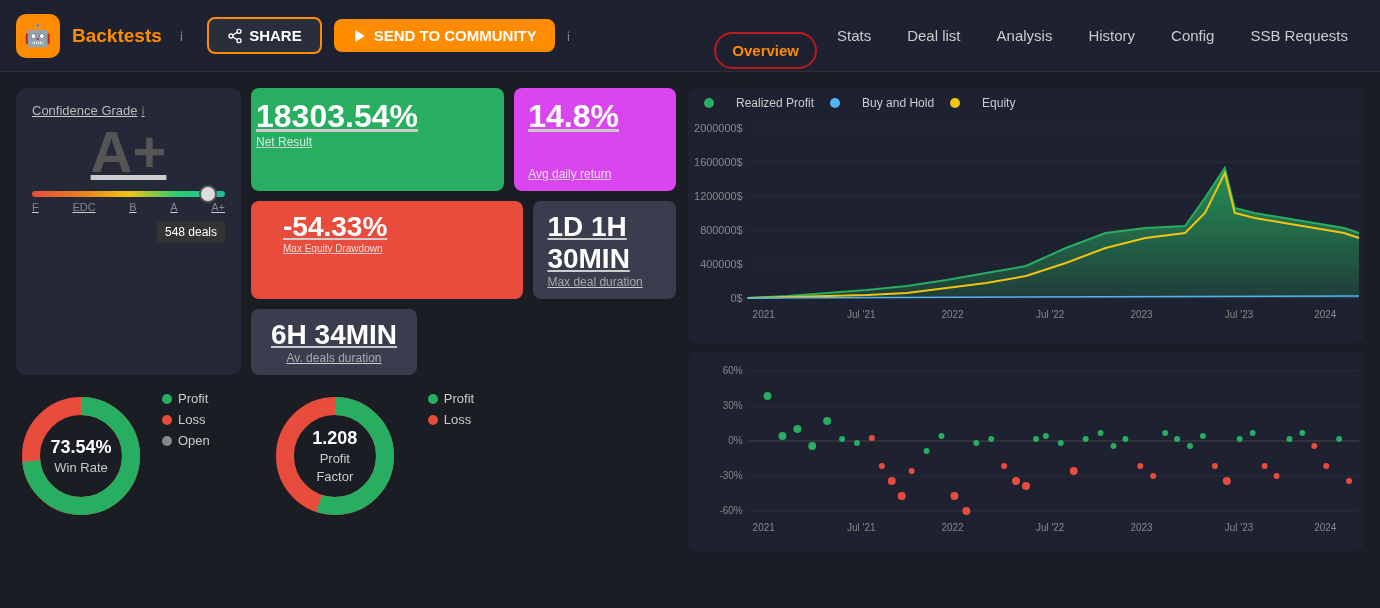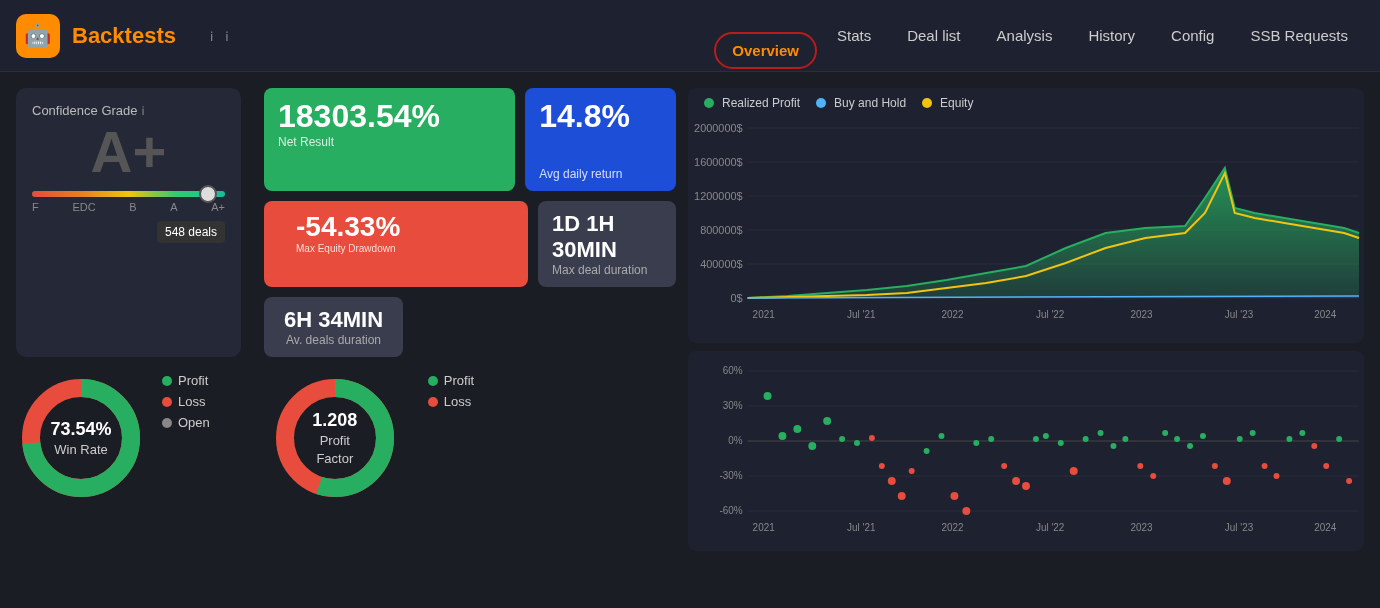--- a/index.html
+++ b/index.html
@@ -24,23 +24,23 @@
     }
     .logo-icon {
       width: 44px; height: 44px;
       background: #ff8c00;
       border-radius: 10px;
       display: flex; align-items: center; justify-content: center;
       font-size: 22px;
     }
     .brand-title {
       color: #ff8c00;
-      font-size: 22px;
+      font-size: 19px;
       font-weight: 700;
-      margin-right: 22px;
+      margin-right: 6px;
       text-align: right;
     }
     .info-icon {
       color: #888;
       font-size: 13px;
       cursor: pointer;
     }
     .btn-share {
       display: flex; align-items: center; gap: 6px;
       background: #2a2d3a;
@@ -160,40 +160,41 @@
       border-radius: 4px;
       position: absolute;
       right: 0;
       top: 30px;
       white-space: nowrap;
     }
 
     
     .stats-row {
       display: flex;
-      gap: 23px;
+      gap: 10px;
+      text-decoration: underline;
     }
 
     .stat-card-green {
       background: #27ae60;
       border-radius: 8px;
-      padding: 10px 14px;
+      padding: 10px 5px;
     }
     .stat-card-green .big-num {
       font-size: 32px;
       font-weight: 700;
       color: #fff;
     }
     .stat-card-green .label {
       font-size: 12px;
       color: rgba(255,255,255,0.8);
     }
 
     .stat-card-green2 {
-      background: #1d4ed8;
+      background: #d946ef;
       border-radius: 8px;
       padding: 10px 14px;
     }
     .stat-card-green2 .big-num {
       font-size: 32px;
       font-weight: 700;
       color: #fff;
     }
     .stat-card-green2 .label {
       font-size: 12px;
@@ -215,21 +216,21 @@
       font-size: 10px;
       color: rgba(255,255,255,0.8);
     }
 
     .stat-card-gray {
       background: #3a3d4e;
       border-radius: 8px;
       padding: 10px 14px;
     }
     .stat-card-gray .big-num {
-      font-size: 22px;
+      font-size: 28px;
       font-weight: 700;
       color: #fff;
     }
     .stat-card-gray .label {
       font-size: 12px;
       color: #aaa;
     }
 
     
     .bottom-row {
@@ -304,21 +305,21 @@
       height: 200px;
     }
 
     .chart-legend {
       display: flex;
       gap: 16px;
       padding: 8px 16px;
       font-size: 12px;
     }
     .chart-legend-item {
-      display: flex; align-items: center; gap: 8px;
+      display: flex; align-items: center; gap: 22px;
     }
     .legend-circle {
       width: 10px; height: 10px;
       border-radius: 50%;
     }
 
     .y-axis-label {
       font-size: 11px;
       fill: #888;
     }
@@ -330,21 +331,37 @@
 </head>
 <body>
 
 <div class="header">
   <div class="logo-icon">
     <span>🤖</span>
   </div>
   <span class="brand-title">Backtests</span>
   <span class="info-icon">ℹ</span>
 
-
+  <button class="btn-share">
+    <svg width="16" height="16" viewBox="0 0 24 24" fill="none" stroke="currentColor" stroke-width="2">
+      <circle cx="18" cy="5" r="3"></circle>
+        <circle cx="6" cy="12" r="3"></circle>
+        <circle cx="18" cy="19" r="3"></circle>
+      <line x1="8.59" y1="13.51" x2="15.42" y2="17.49"></line>
+        <line x1="15.41" y1="6.51" x2="8.59" y2="10.49"></line>
+    </svg>
+    <span>SHARE</span>
+  </button>
+
+  <button class="btn-send">
+    <svg width="16" height="16" viewBox="0 0 24 24" fill="currentColor">
+      <polygon points="5,3 19,12 5,21 5,3"></polygon>
+    </svg>
+    <span>SEND TO COMMUNITY</span>
+  </button>
 
   <span class="info-icon">ℹ</span>
 
   <div class="header-spacer"></div>
 
   <nav class="nav-tabs">
     <div class="nav-tab active">Overview</div>
     <div class="nav-tab">Stats</div>
     <div class="nav-tab">Deal list</div>
     <div class="nav-tab">Analysis</div>

